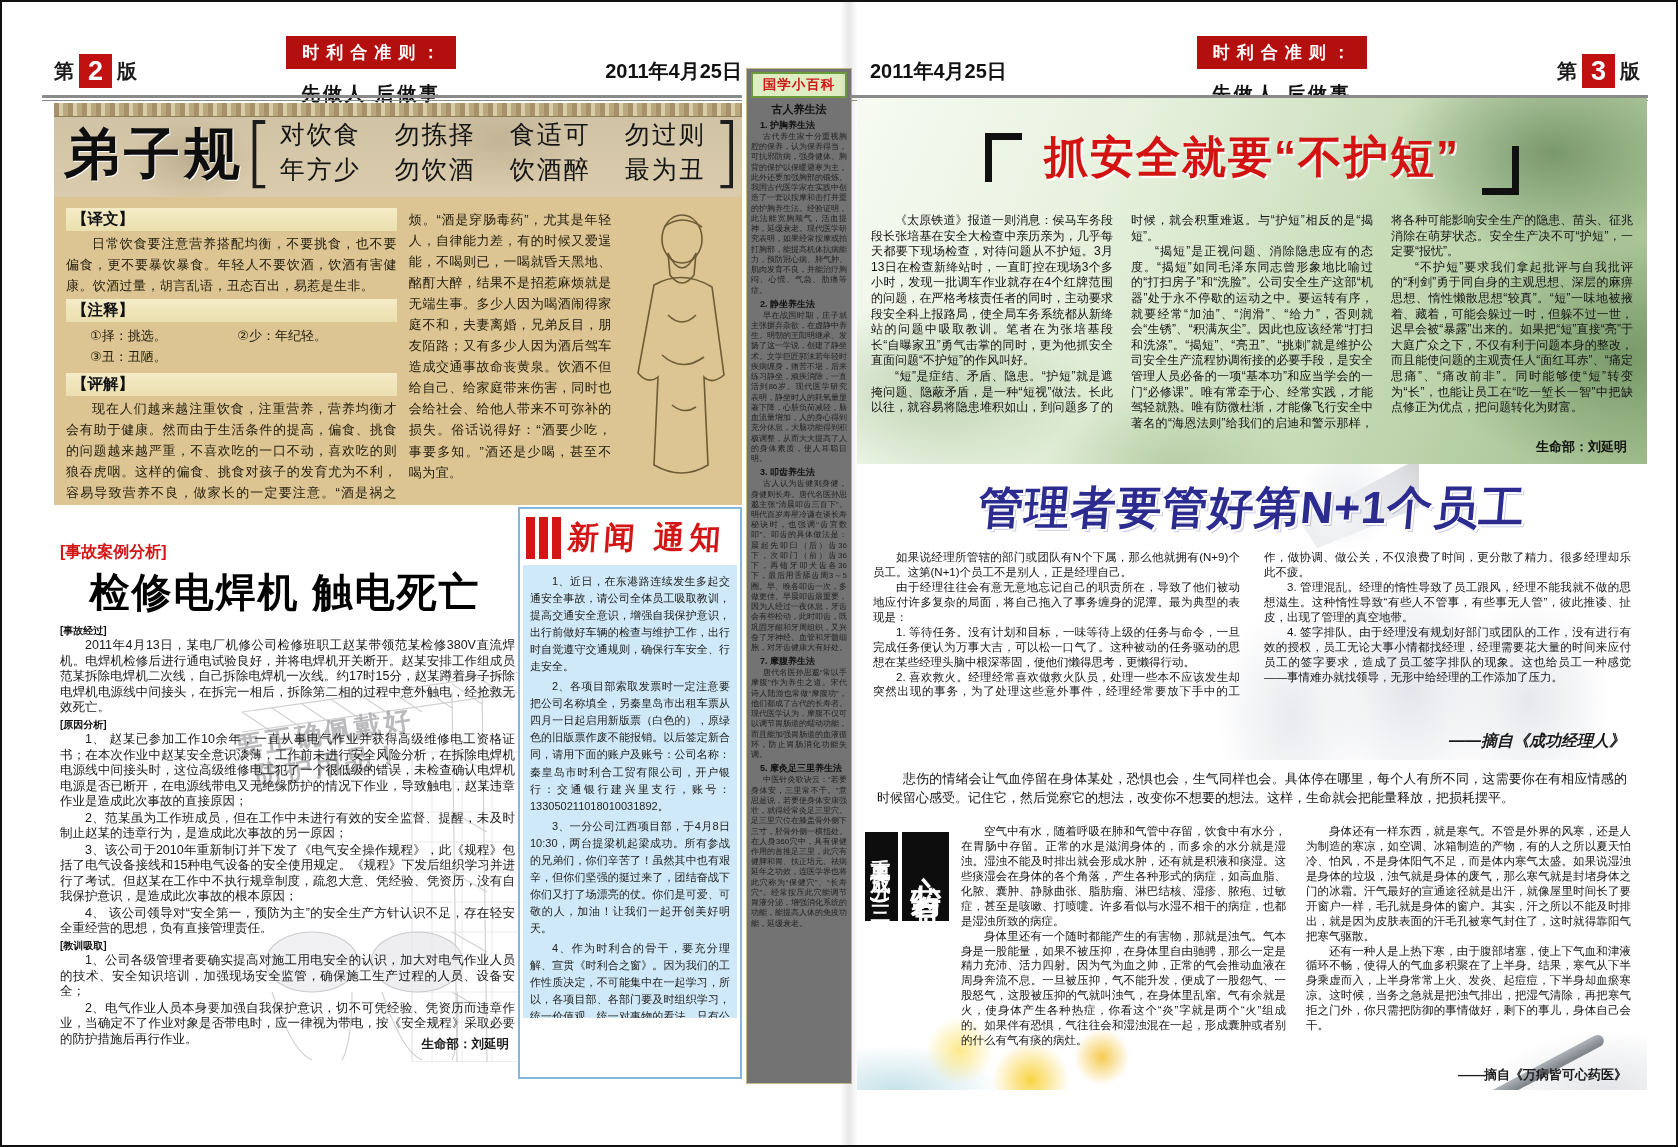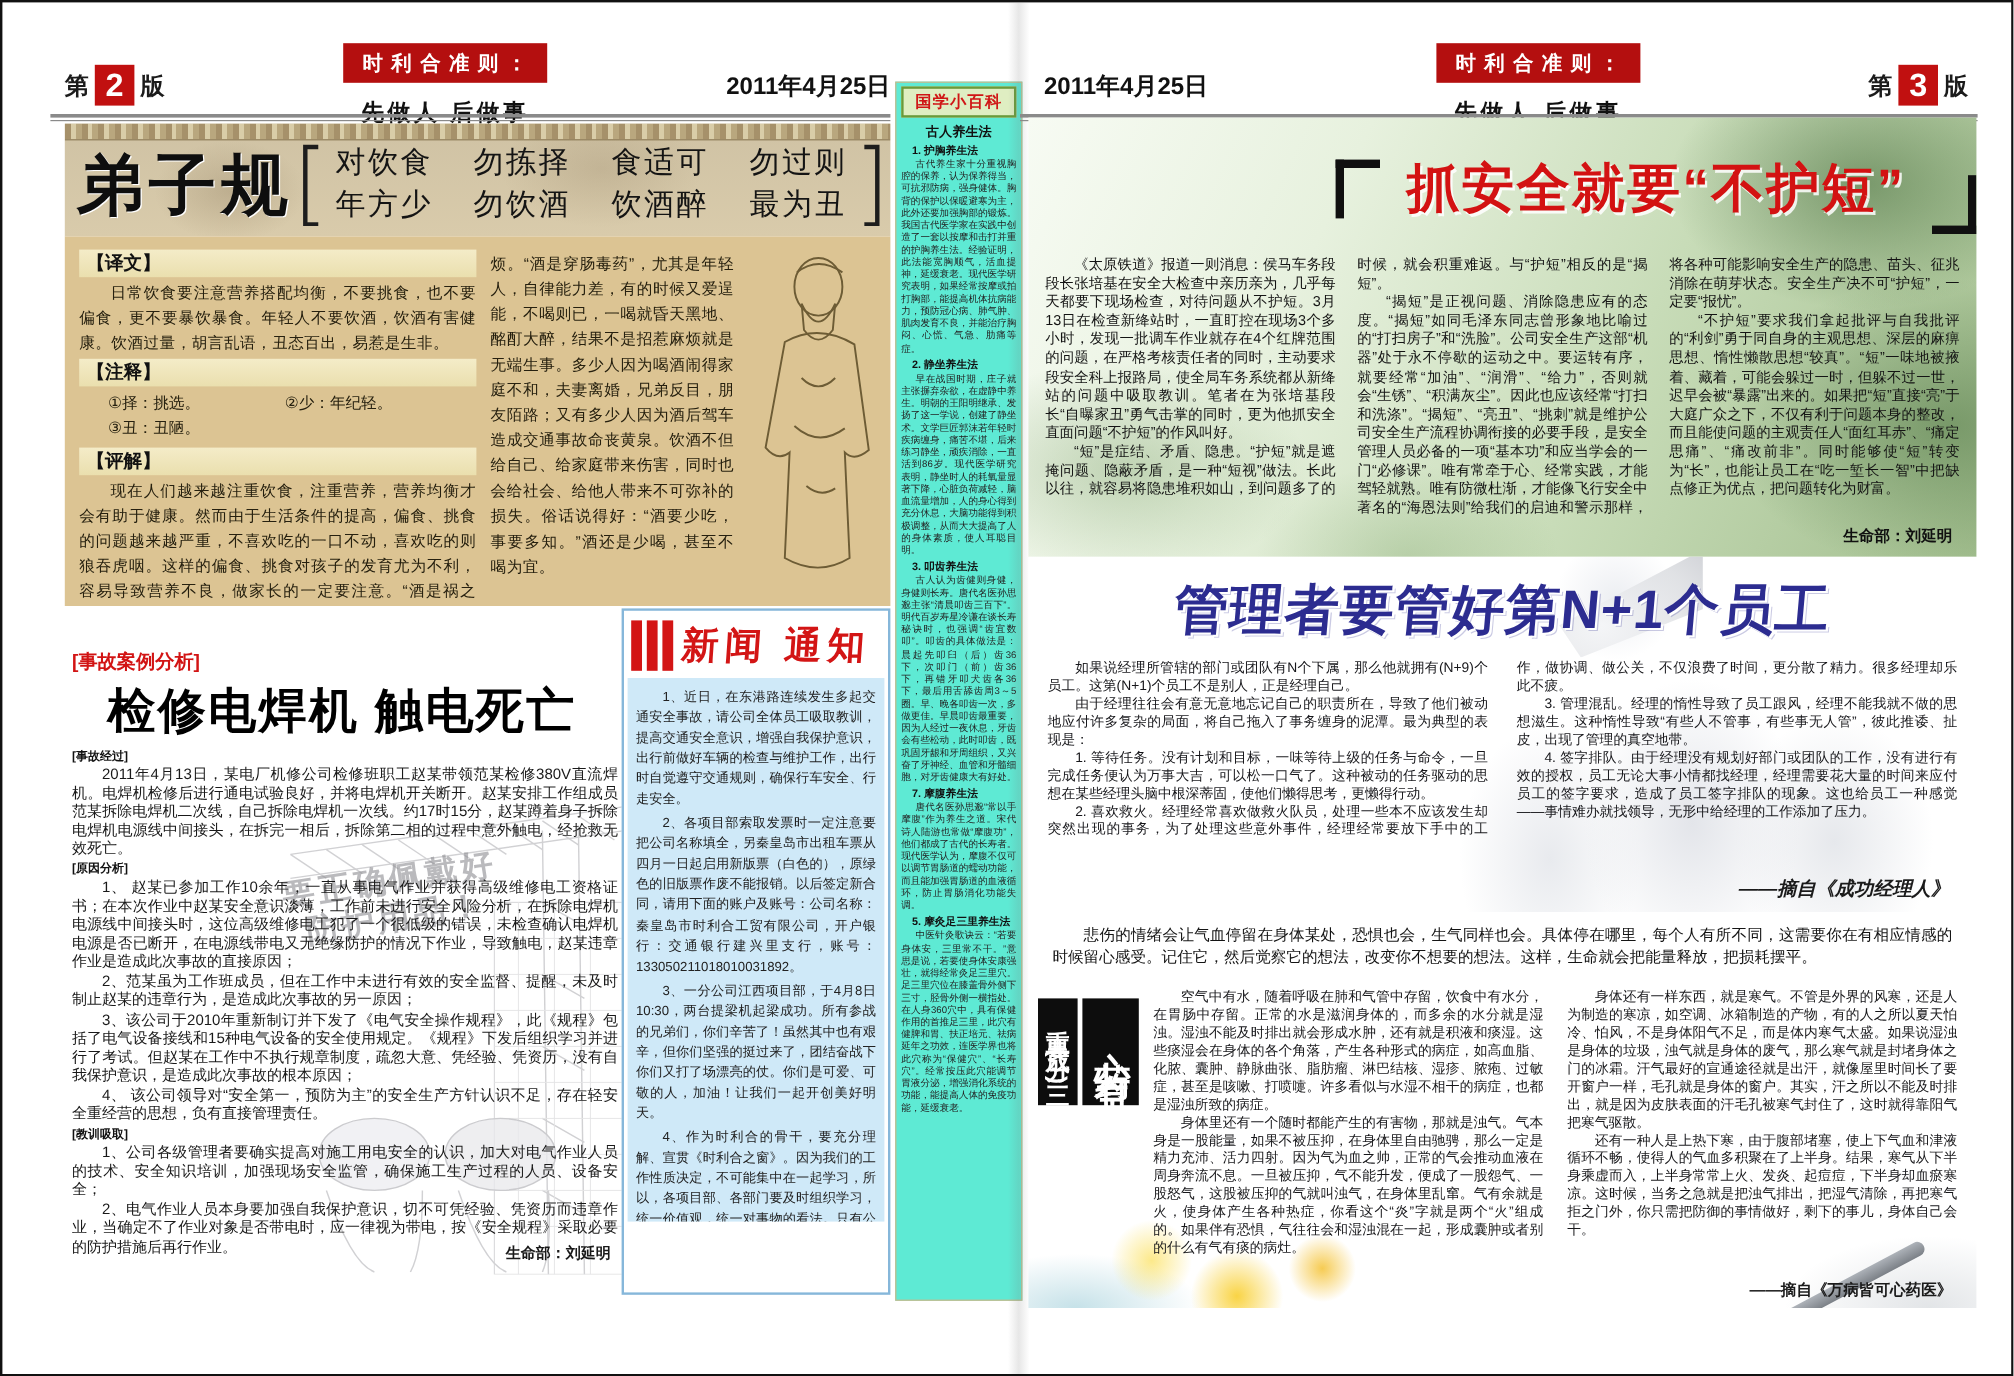--- a/index.html
+++ b/index.html
@@ -53,33 +53,33 @@
   .wm{position:absolute;left:235px;top:715px;transform:rotate(-9deg);color:rgba(140,140,145,.6);font-weight:900;font-size:27px;letter-spacing:3px;line-height:1.2;pointer-events:none;text-align:center;}
   
   .news-box{position:absolute;left:516px;top:505px;width:224px;height:572px;border:2px solid #86b7da;box-sizing:border-box;background:#fff;overflow:hidden;}
   .news-head{display:flex;align-items:center;gap:7px;padding:8px 4px 6px 6px;background:#fff;}
   .news-bars{display:flex;gap:4px;}
   .news-bars i{display:block;width:9px;height:42px;background:#d31515;}
   .news-title{color:#d31515;font-weight:900;font-size:31px;letter-spacing:5px;transform:skewX(-4deg);white-space:nowrap;}
   .news-body{background:#cfe9f8;margin:0 3px 3px 3px;padding:8px 7px;height:453px;box-sizing:border-box;font-size:11px;line-height:1.55;color:#222;text-align:justify;overflow:hidden;}
   .news-body p{margin:0 0 3px 0;text-indent:2em;}
   
-  .mid-col{position:absolute;left:744px;top:66px;width:106px;height:1016px;background:#5eead4;border:1px solid #c9b98a;box-sizing:border-box;padding:3px 4px;overflow:hidden;}
+  .mid-col{position:absolute;left:744px;top:66px;width:106px;height:1016px;background:#737373;border:1px solid #c9b98a;box-sizing:border-box;padding:3px 4px;overflow:hidden;}
   .mid-head{background:#dfeec2;border:2px solid #6a9a3a;color:#d01616;font-weight:900;font-size:13.5px;text-align:center;padding:2px 0;letter-spacing:1px;}
   .mid-sub{font-weight:bold;font-size:11px;text-align:center;margin:4px 0 2px 0;color:#111;}
   .mid-sec h5{font-size:9px;font-weight:bold;margin:2px 0 0 0;color:#111;text-indent:1em;}
   .mid-sec p{font-size:8px;line-height:1.28;margin:0;text-align:justify;color:#222;text-indent:1.5em;}
   
   .green-sec{position:absolute;left:855px;top:96px;width:790px;height:366px;box-sizing:border-box;overflow:hidden;background:
     radial-gradient(ellipse 230px 150px at 88% 15%,rgba(55,95,45,.50),transparent 70%),
     radial-gradient(ellipse 260px 170px at 97% 70%,rgba(60,100,50,.45),transparent 72%),
     radial-gradient(ellipse 220px 130px at 10% 80%,rgba(110,150,90,.35),transparent 70%),
     radial-gradient(ellipse 180px 110px at 40% 100%,rgba(120,160,100,.3),transparent 70%),
     linear-gradient(115deg,#f7fbf3 0%,#e7f1de 30%,#c8dcb8 62%,#a3bf8f 100%);}
-  .g-title-row{display:flex;align-items:center;justify-content:flex-end;gap:22px;margin-top:22px;}
+  .g-title-row{display:flex;align-items:center;justify-content:center;gap:22px;margin-top:22px;}
   .g-brk{width:30px;height:42px;}
   .g-brk.l{border-left:7px solid #101010;border-top:7px solid #101010;}
   .g-brk.r{border-right:7px solid #101010;border-bottom:7px solid #101010;margin-top:26px;}
   .g-title{color:#d31212;font-weight:900;font-size:44px;letter-spacing:2px;text-shadow:2px 2px 0 rgba(255,255,255,.85);white-space:nowrap;}
   .g-cols{margin:18px 14px 0 14px;height:252px;column-count:3;column-gap:18px;font-size:12px;line-height:1.3;text-align:justify;color:#131313;overflow:hidden;}
   .g-cols p{margin:0;text-indent:2em;}
   .g-sign{position:absolute;right:20px;bottom:8px;font-weight:bold;font-size:13px;color:#101010;}
   
   .n1-sec{position:absolute;left:855px;top:462px;width:790px;height:296px;box-sizing:border-box;overflow:hidden;background:
     radial-gradient(circle 70px at 62% 12%,#eceef2,transparent 72%),

